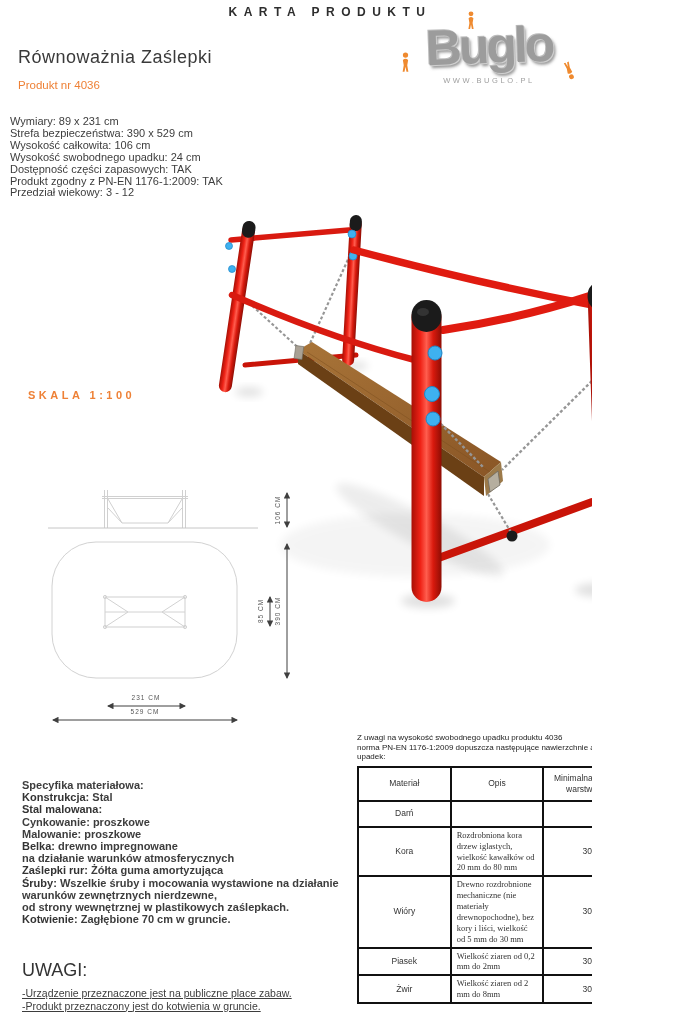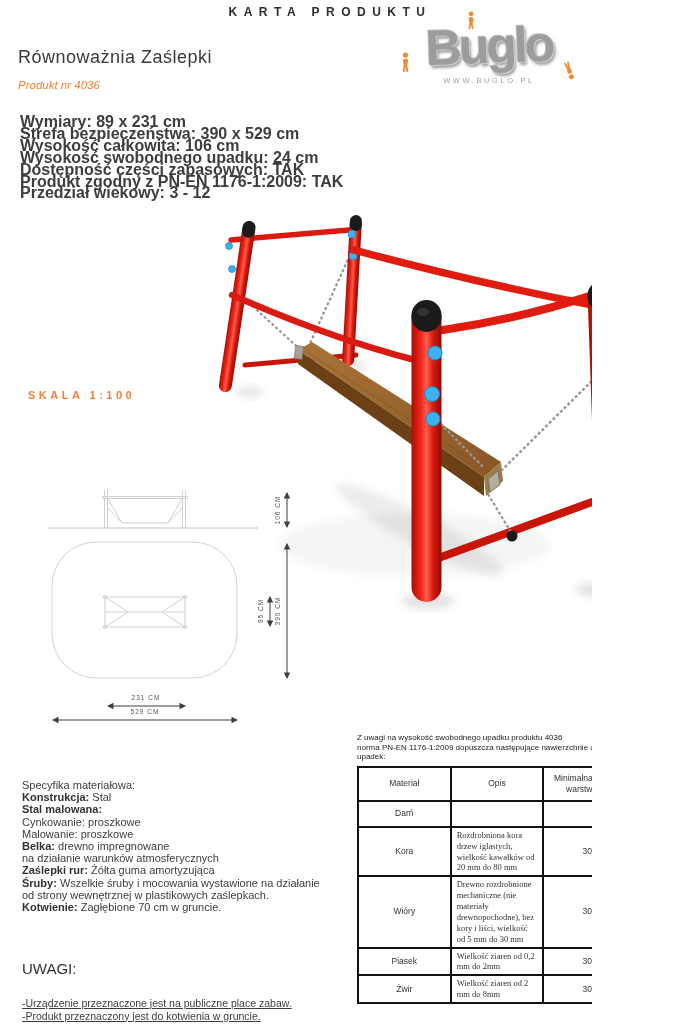--- a/index.html
+++ b/index.html
@@ -12,34 +12,34 @@
 
   
   .logo{right:14px;top:20px;width:178px;height:80px;text-align:center;}
   .logo-brand{font-size:50px;font-weight:700;letter-spacing:-3px;color:#9c9c9c;line-height:52px;
               text-shadow:1px 1px 0 #cecece,-1px -1px 0 #bdbdbd,2px 3px 3px rgba(70,70,70,.55);
               transform:rotate(-2deg);}
   .logo-url{font-size:7.5px;letter-spacing:2.6px;color:#a0a0a0;margin-top:4px;}
   .logo-fig{position:absolute;}
 
   .product-name{left:18px;top:47px;font-size:18px;letter-spacing:.5px;color:#3a3a3a;}
-  .product-number{left:18px;top:79px;font-size:11.5px;color:#ee8136;font-style:italic;}
-
-  .specs{left:20px;top:116px;font-size:16px;line-height:11.9px;color:#3d3d3d;font-weight:bold;}
+  .product-number{left:18px;top:79px;font-size:11.5px;color:#ee8136;}
+
+  .specs{left:10px;top:116px;font-size:11px;line-height:11.9px;color:#3d3d3d;}
 
   .scale{left:28px;top:389px;font-size:11px;font-weight:700;letter-spacing:3.5px;color:#ee8136;}
 
   .render-svg{left:185px;top:200px;}
   .drawing-svg{left:40px;top:480px;}
 
-  .mat-spec{left:22px;top:779px;font-size:11px;line-height:12.2px;color:#3d3d3d;}
+  .mat-spec{left:22px;top:779px;font-size:11px;line-height:12.2px;color:#3d3d3d;font-weight:bold;}
   .mat-spec b{color:#333;}
 
   .uwagi{left:22px;top:960px;}
-  .uwagi-heading{font-size:15px;color:#333;margin-bottom:20px;}
+  .uwagi-heading{font-size:18px;color:#333;margin-bottom:6px;}
   .uwagi-item{font-size:10.5px;line-height:12.6px;color:#3d3d3d;text-decoration:underline;}
 
   .surface{left:357px;top:733px;width:294px;}
   .surface-intro{font-size:8px;line-height:9.6px;color:#222;}
   table.surface-table{border-collapse:collapse;margin-top:4px;width:280px;table-layout:fixed;}
   table.surface-table th, table.surface-table td{
     border:2px solid #111;font-size:8.5px;line-height:1.28;color:#333;
     padding:2px 5px;vertical-align:middle;font-weight:400;}
   table.surface-table th{text-align:center;}
   td.c-material{width:55px;text-align:center;}
@@ -224,20 +224,21 @@
   <div class="abs mat-spec">
     <div><b></b><span>Specyfika materiałowa:</span></div>
     <div><b>Konstrukcja:</b><span> Stal</span></div>
     <div><b>Stal malowana:</b><span></span></div>
     <div><b></b><span>Cynkowanie: proszkowe</span></div>
     <div><b></b><span>Malowanie: proszkowe</span></div>
     <div><b>Belka:</b><span> drewno impregnowane</span></div>
     <div><b></b><span>na działanie warunków atmosferycznych</span></div>
     <div><b>Zaślepki rur:</b><span> Żółta guma amortyzująca</span></div>
     <div><b>Śruby:</b><span> Wszelkie śruby i mocowania wystawione na działanie</span></div>
+    <div><b></b><span>warunków zewnętrznych nierdzewne,</span></div>
     <div><b></b><span>od strony wewnętrznej w plastikowych zaślepkach.</span></div>
     <div><b>Kotwienie:</b><span> Zagłębione 70 cm w gruncie.</span></div>
   </div>
 
   <div class="abs uwagi">
     <div class="uwagi-heading">UWAGI:</div>
     <div class="uwagi-item">-Urządzenie przeznaczone jest na publiczne place zabaw.</div>
     <div class="uwagi-item">-Produkt przeznaczony jest do kotwienia w gruncie.</div>
   </div>
 

